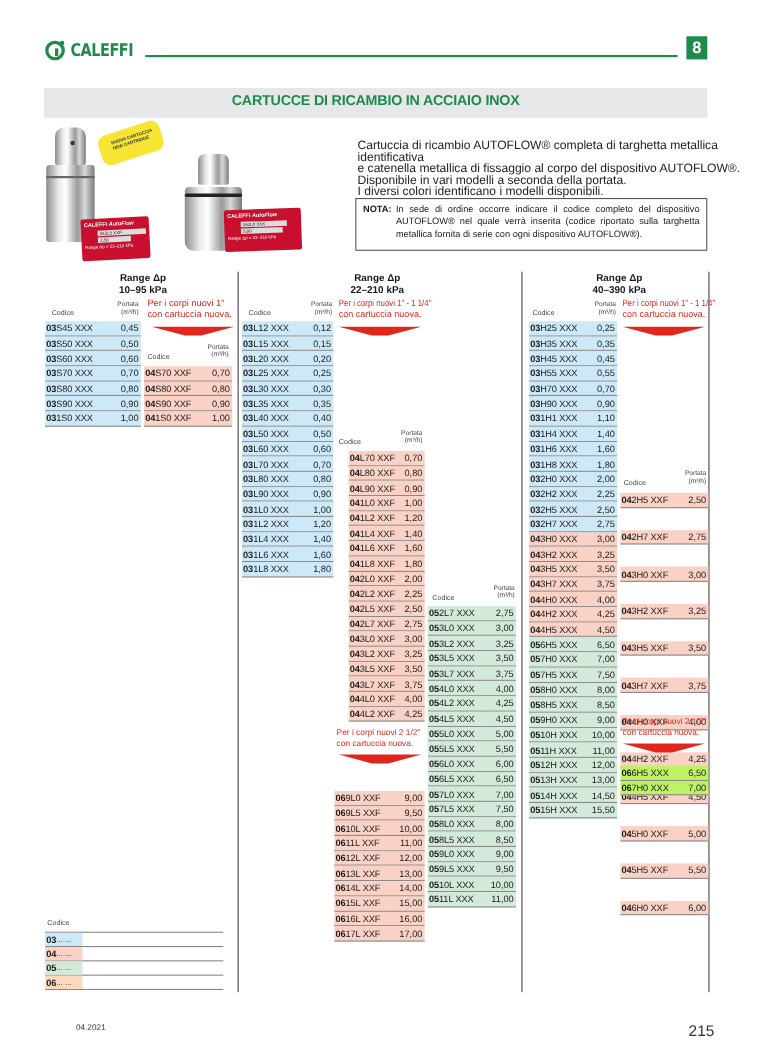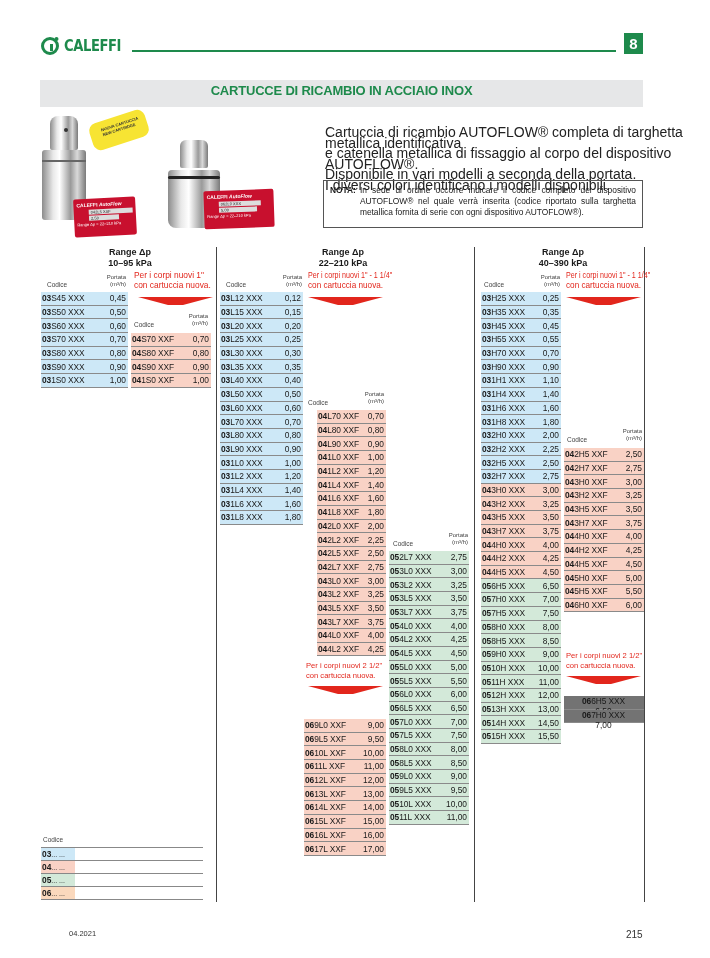--- a/index.html
+++ b/index.html
@@ -16,21 +16,21 @@
   .section-badge { left: 624px; top: 33px; width: 19px; height: 21px; background: #1e8a4c; color: #fff;
                    font-weight: bold; font-size: 15px; text-align: center; line-height: 21px; }
 
   .title-bar { left: 40px; top: 80px; width: 603px; height: 27px; background: #e6e7e8;
                color: #1e8a4c; font-weight: bold; font-size: 13px; text-align: center; line-height: 21px;
                letter-spacing: -0.2px; }
   .cyl { background: linear-gradient(90deg, #8c8c8c 0%, #e8e8e8 25%, #ffffff 40%, #9a9a9a 65%, #d9d9d9 80%, #7a7a7a 100%); }
   .tag { background: #c8102e; border-radius: 2px; color: #fff; font-size: 4px; }
   .sticker { background: #f7e433; border-radius: 8px; color: #333; font-size: 4px; font-weight: bold; }
 
-  .desc { left: 325px; top: 127px; width: 360px; font-size: 14px; line-height: 10.5px; color: #222; }
+  .desc { left: 325px; top: 127px; width: 360px; font-size: 11px; line-height: 10.5px; color: #222; }
   .nota { left: 323px; top: 180px; width: 320px; height: 48px; border: 1px solid #555;
           padding: 4px 6px 4px 6px; font-size: 8.4px; line-height: 11px; display: flex; gap: 4px; }
   .nota-label { font-weight: bold; white-space: nowrap; }
   .nota-text { text-align: justify; }
 
   
   .vline { width: 1px; background: #444; }
   .range-h { font-weight: bold; font-size: 9px; text-align: center; line-height: 10.5px; }
   .col-hdr-codice { font-size: 6.5px; color: #444; }
   .col-hdr-portata { font-size: 6px; color: #444; text-align: right; line-height: 7px; }
@@ -40,28 +40,28 @@
 
   .tbl { display: flex; flex-direction: column; }
   .row { height: 13.7px; display: flex; align-items: center; justify-content: space-between;
          font-size: 8.4px; border-bottom: 1px solid #8a8a8a; padding: 0 2px 0 1px; }
   .row .code b { font-weight: bold; }
   .row .code { white-space: nowrap; letter-spacing: -0.1px; }
   .row .val { white-space: nowrap; }
   .blue { background: #cde8f7; }
   .salmon { background: #f9d2c5; }
   .green { background: #d3e9d9; align-items: center; }
-  .orange { background: #737373; flex-direction: column; }
+  .orange { background: #bef264; }
 
   .legend { left: 41px; top: 847px; width: 162px; }
   .legend-row { height: 13px; border-top: 1px solid #888; display: flex; align-items: center; font-size: 8.4px; }
   .legend-swatch { width: 34px; height: 12px; display: flex; align-items: center; padding-left: 1px; }
 
   .footer-date { left: 41px; top: 929px; font-size: 7.5px; color: #333; padding-left: 28px; }
-  .footer-page { left: 626px; top: 929px; font-size: 10px; color: #333; }
+  .footer-page { left: 626px; top: 929px; font-size: 14px; color: #333; }
 </style>
 </head>
 <body>
 
 <div class="abs logo">
   <svg class="logo-mark" viewBox="0 0 20 20">
     <circle cx="9" cy="11" r="7.5" fill="none" stroke="#1e8a4c" stroke-width="3"></circle>
     <rect x="9" y="9" width="3" height="7" fill="#1e8a4c"></rect>
     <circle cx="15.5" cy="4" r="2" fill="#1e8a4c"></circle>
   </svg>
@@ -640,21 +640,21 @@
       <span class="code"><b>05</b><span>15H XXX</span></span>
       <span class="val">15,50</span>
     </div>
   </div>
 
 <div class="abs col-hdr-codice" style="left:567px;top:436px;">Codice</div>
 <div class="abs col-hdr-portata" style="left:612px;top:428px;width:30px;">
   <div>Portata</div>
     <div>(m³/h)</div>
 </div>
-<div class="abs tbl" style="left:564px;top:448px;width:80px;" id="t-c2-new">
+<div class="abs tbl" style="left:564px;top:448px;width:80px;gap:20px;" id="t-c2-new">
     <div class="row salmon">
       <span class="code"><b>04</b><span>2H5 XXF</span></span>
       <span class="val">2,50</span>
     </div>
     <div class="row salmon">
       <span class="code"><b>04</b><span>2H7 XXF</span></span>
       <span class="val">2,75</span>
     </div>
     <div class="row salmon">
       <span class="code"><b>04</b><span>3H0 XXF</span></span>

